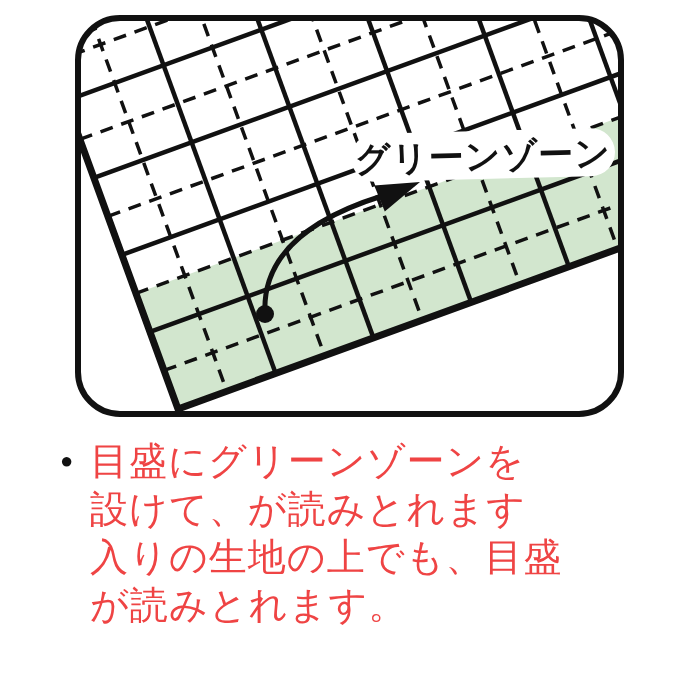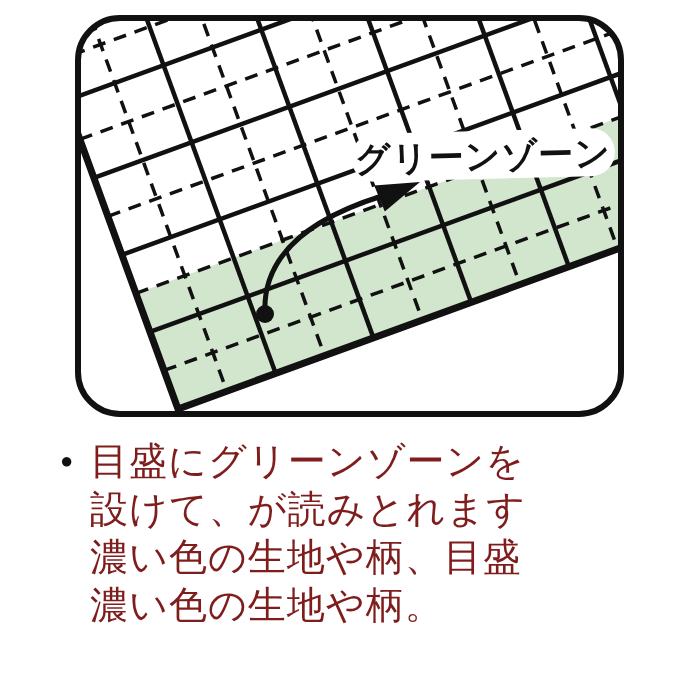--- a/index.html
+++ b/index.html
@@ -18,21 +18,21 @@
     display:flex;align-items:flex-start;
     color:#111;
   }
   .note .bullet{
     font-size:22px;line-height:48px;
     width:30px;flex:0 0 30px;
     color:#111;
   }
   .note .lines{
     font-size:38px;line-height:48px;
-    letter-spacing:1px;font-weight:500;color:#7f1d1d;
+    letter-spacing:1px;font-weight:500;color:#ef4444;
   }
   .note .lines span{display:block;}
   svg text.zone-label{
     font-family:"Liberation Sans","DejaVu Sans",sans-serif;
     font-size:35px;font-weight:600;fill:#111;letter-spacing:1px;
   }
 </style>
 </head>
 <body>
 
@@ -100,16 +100,16 @@
   </g>
 
   <rect x="78" y="18" width="543" height="396" rx="42" ry="42" fill="none" stroke="#111" stroke-width="6"></rect>
 </svg>
 
 <div class="note">
   <span class="bullet">●</span>
   <div class="lines">
     <span>目盛にグリーンゾーンを</span>
     <span>設けて、が読みとれます</span>
-    <span>濃い色の生地や柄、目盛</span>
-    <span>濃い色の生地や柄。</span>
+    <span>入りの生地の上でも、目盛</span>
+    <span>が読みとれます。</span>
   </div>
 </div>
 
 </body></html>

